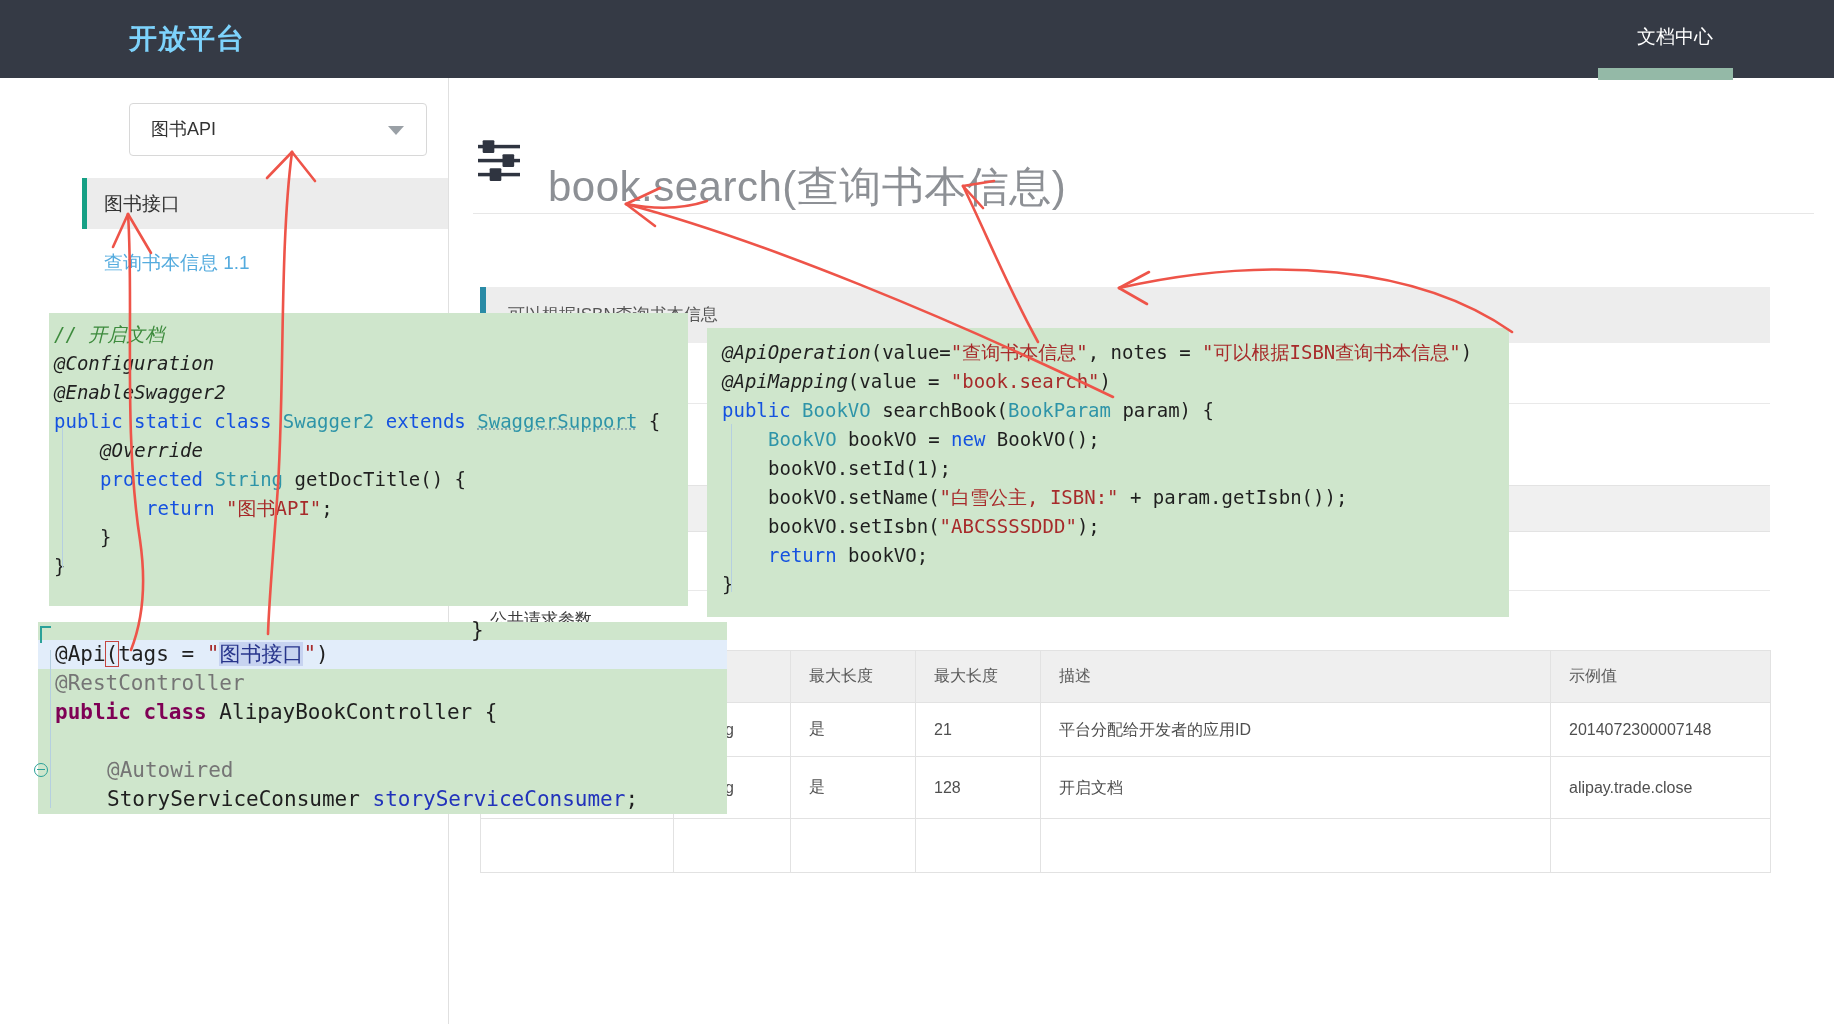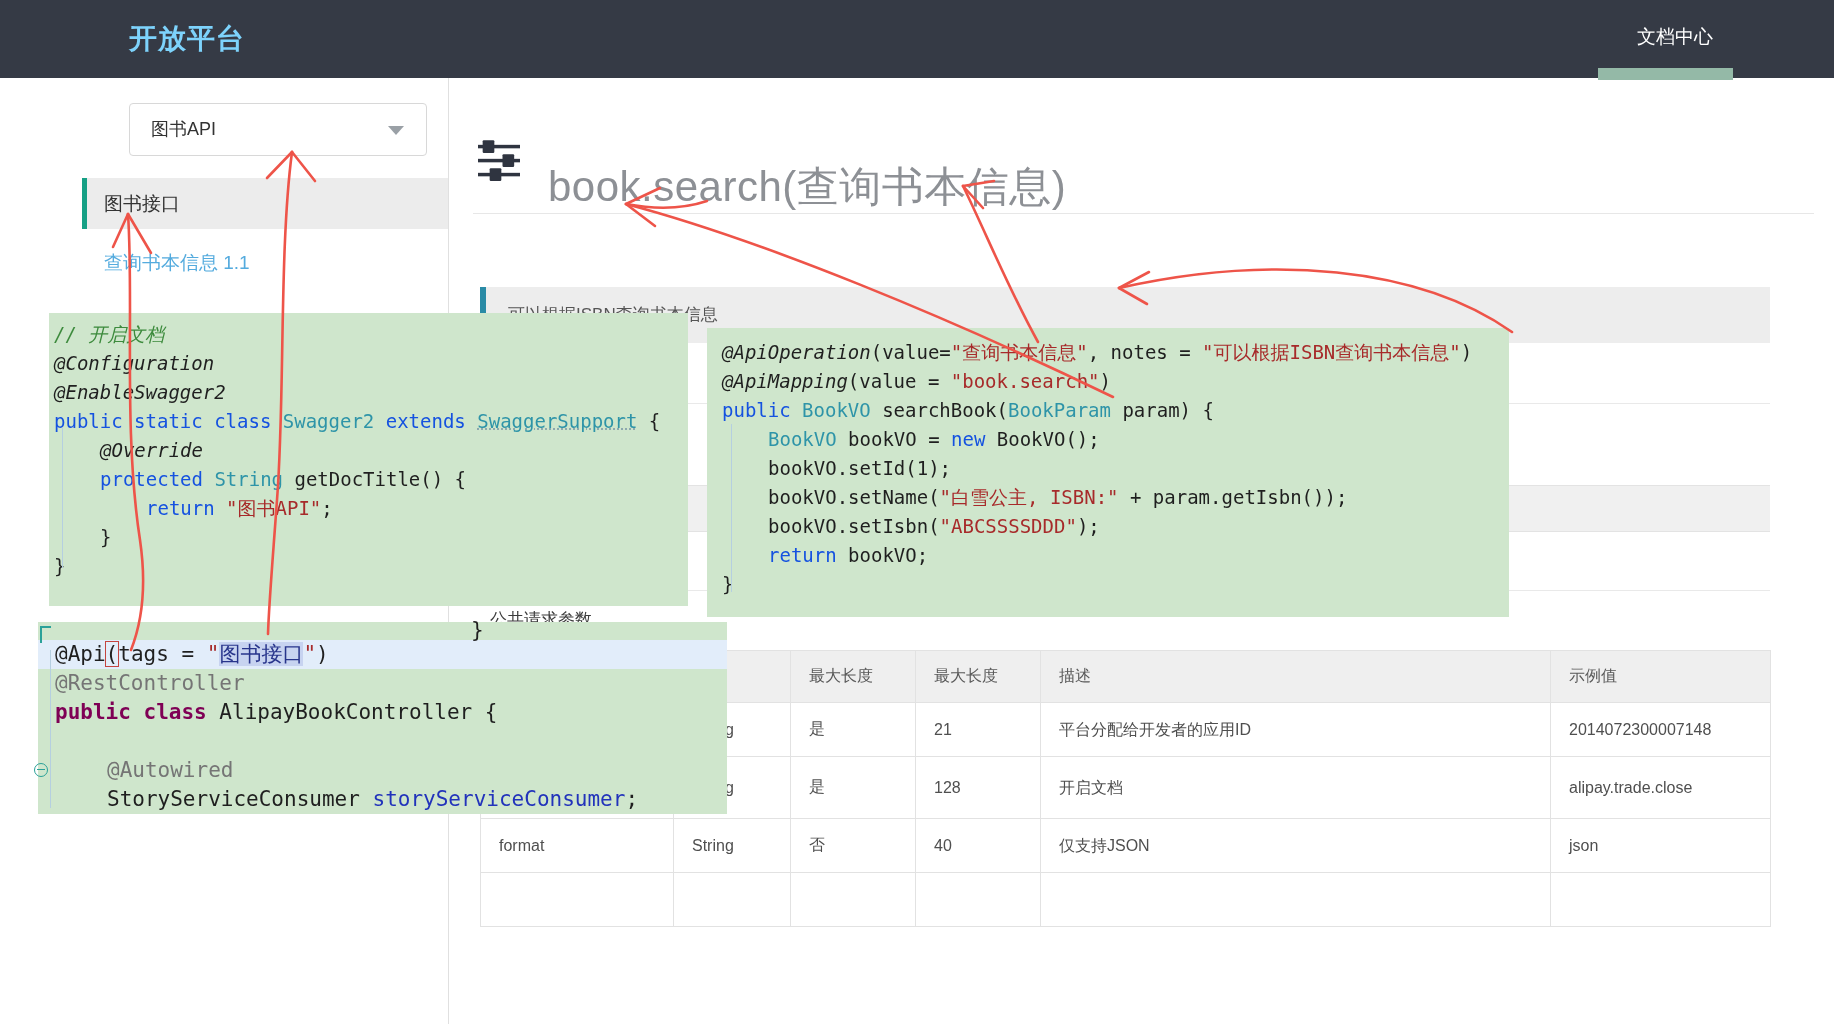--- a/index.html
+++ b/index.html
@@ -174,28 +174,20 @@
               <td class="desc">平台分配给开发者的应用ID</td>
               <td>2014072300007148</td>
             </tr>
             <tr>
               <td></td>
               <td>String</td>
               <td>是</td>
               <td>128</td>
               <td class="desc">开启文档</td>
               <td>alipay.trade.close</td>
-            </tr>
-            <tr>
-              <td>format</td>
-              <td>String</td>
-              <td>否</td>
-              <td>40</td>
-              <td class="desc">仅支持JSON</td>
-              <td>json</td>
             </tr>
             <tr>
               <td></td>
               <td></td>
               <td></td>
               <td></td>
               <td class="desc"></td>
               <td></td>
             </tr>
           </tbody>

